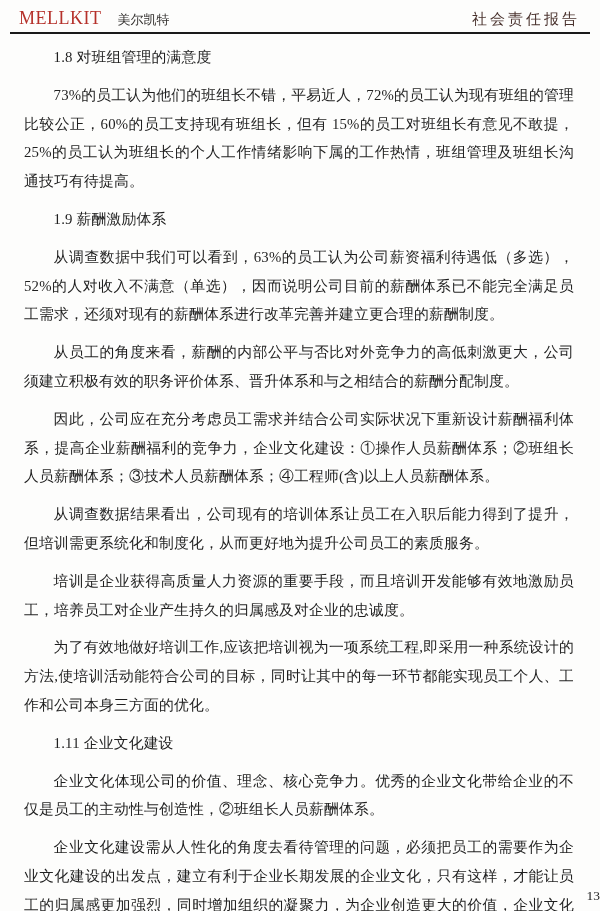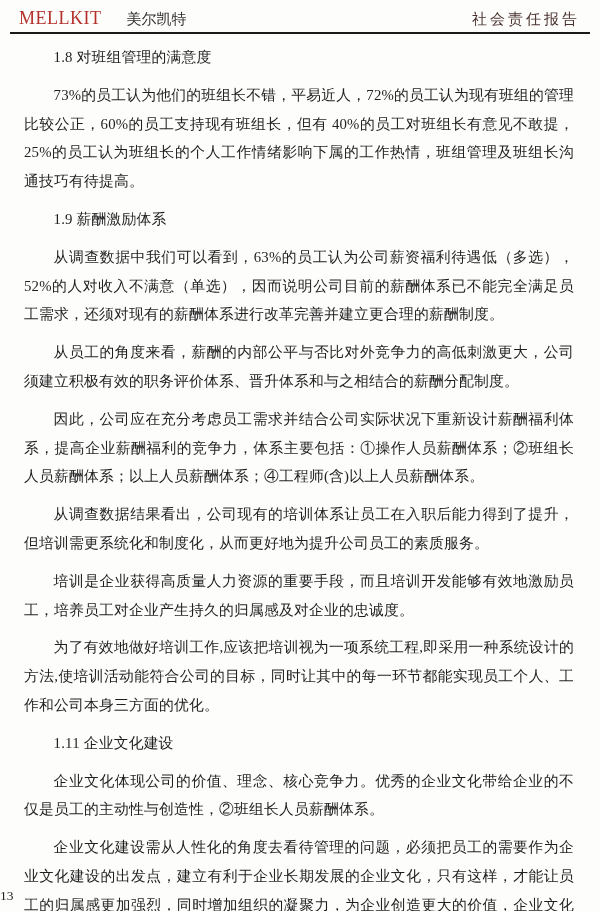--- a/index.html
+++ b/index.html
@@ -29,23 +29,23 @@
     padding-left: 9px;
     white-space: nowrap;
   }
   .logo-en {
     font-size: 18px;
     color: #b5312b;
     letter-spacing: 0.5px;
     margin-top: 40px;
   }
   .logo-cn {
-    font-size: 15px;
+    font-size: 13px;
     color: #33302e;
-    margin-left: 21px;
+    margin-left: 12px;
   }
   .doc-title {
     padding-right: 10px;
     font-size: 15px;
     color: #4a332e;
     letter-spacing: 3px;
     white-space: nowrap;
   }
   .document-body {
     margin: 9px 17px 0 15px;
@@ -57,45 +57,45 @@
     font-size: 14.8px;
     line-height: 28.8px;
     text-indent: 2em;
     letter-spacing: 0.2px;
   }
   .page-footer {
     position: absolute;
     left: 0;
     bottom: 7px;
     width: 100%;
-    text-align: left;
+    text-align: right;
     font-size: 13.5px;
     color: #222222;
   }
 </style>
 </head>
 <body>
 
 <div class="page">
 
   <div class="page-header">
     <div class="brand">
       <span class="logo-en">MELLKIT</span>
       <span class="logo-cn">美尔凯特</span>
     </div>
     <div class="doc-title">社会责任报告</div>
   </div>
 
   <div class="document-body">
     <p>1.8 对班组管理的满意度</p>
-    <p>73%的员工认为他们的班组长不错，平易近人，72%的员工认为现有班组的管理比较公正，60%的员工支持现有班组长，但有 40%的员工对班组长有意见不敢提，25%的员工认为班组长的个人工作情绪影响下属的工作热情，班组管理及班组长沟通技巧有待提高。</p>
+    <p>73%的员工认为他们的班组长不错，平易近人，72%的员工认为现有班组的管理比较公正，60%的员工支持现有班组长，但有 15%的员工对班组长有意见不敢提，25%的员工认为班组长的个人工作情绪影响下属的工作热情，班组管理及班组长沟通技巧有待提高。</p>
     <p>1.9 薪酬激励体系</p>
     <p>从调查数据中我们可以看到，63%的员工认为公司薪资福利待遇低（多选），52%的人对收入不满意（单选），因而说明公司目前的薪酬体系已不能完全满足员工需求，还须对现有的薪酬体系进行改革完善并建立更合理的薪酬制度。</p>
     <p>从员工的角度来看，薪酬的内部公平与否比对外竞争力的高低刺激更大，公司须建立积极有效的职务评价体系、晋升体系和与之相结合的薪酬分配制度。</p>
-    <p>因此，公司应在充分考虑员工需求并结合公司实际状况下重新设计薪酬福利体系，提高企业薪酬福利的竞争力，体系主要包括：①操作人员薪酬体系；②班组长人员薪酬体系；以上人员薪酬体系；④工程师(含)以上人员薪酬体系。</p>
+    <p>因此，公司应在充分考虑员工需求并结合公司实际状况下重新设计薪酬福利体系，提高企业薪酬福利的竞争力，企业文化建设：①操作人员薪酬体系；②班组长人员薪酬体系；③技术人员薪酬体系；④工程师(含)以上人员薪酬体系。</p>
     <p>从调查数据结果看出，公司现有的培训体系让员工在入职后能力得到了提升，但培训需更系统化和制度化，从而更好地为提升公司员工的素质服务。</p>
     <p>培训是企业获得高质量人力资源的重要手段，而且培训开发能够有效地激励员工，培养员工对企业产生持久的归属感及对企业的忠诚度。</p>
     <p>为了有效地做好培训工作,应该把培训视为一项系统工程,即采用一种系统设计的方法,使培训活动能符合公司的目标，同时让其中的每一环节都能实现员工个人、工作和公司本身三方面的优化。</p>
     <p>1.11 企业文化建设</p>
     <p>企业文化体现公司的价值、理念、核心竞争力。优秀的企业文化带给企业的不仅是员工的主动性与创造性，②班组长人员薪酬体系。</p>
     <p>企业文化建设需从人性化的角度去看待管理的问题，必须把员工的需要作为企业文化建设的出发点，建立有利于企业长期发展的企业文化，只有这样，才能让员工的归属感更加强烈，同时增加组织的凝聚力，为企业创造更大的价值，企业文化建设必须考虑到以下几个方</p>
   </div>
 
   <div class="page-footer">13</div>
 

